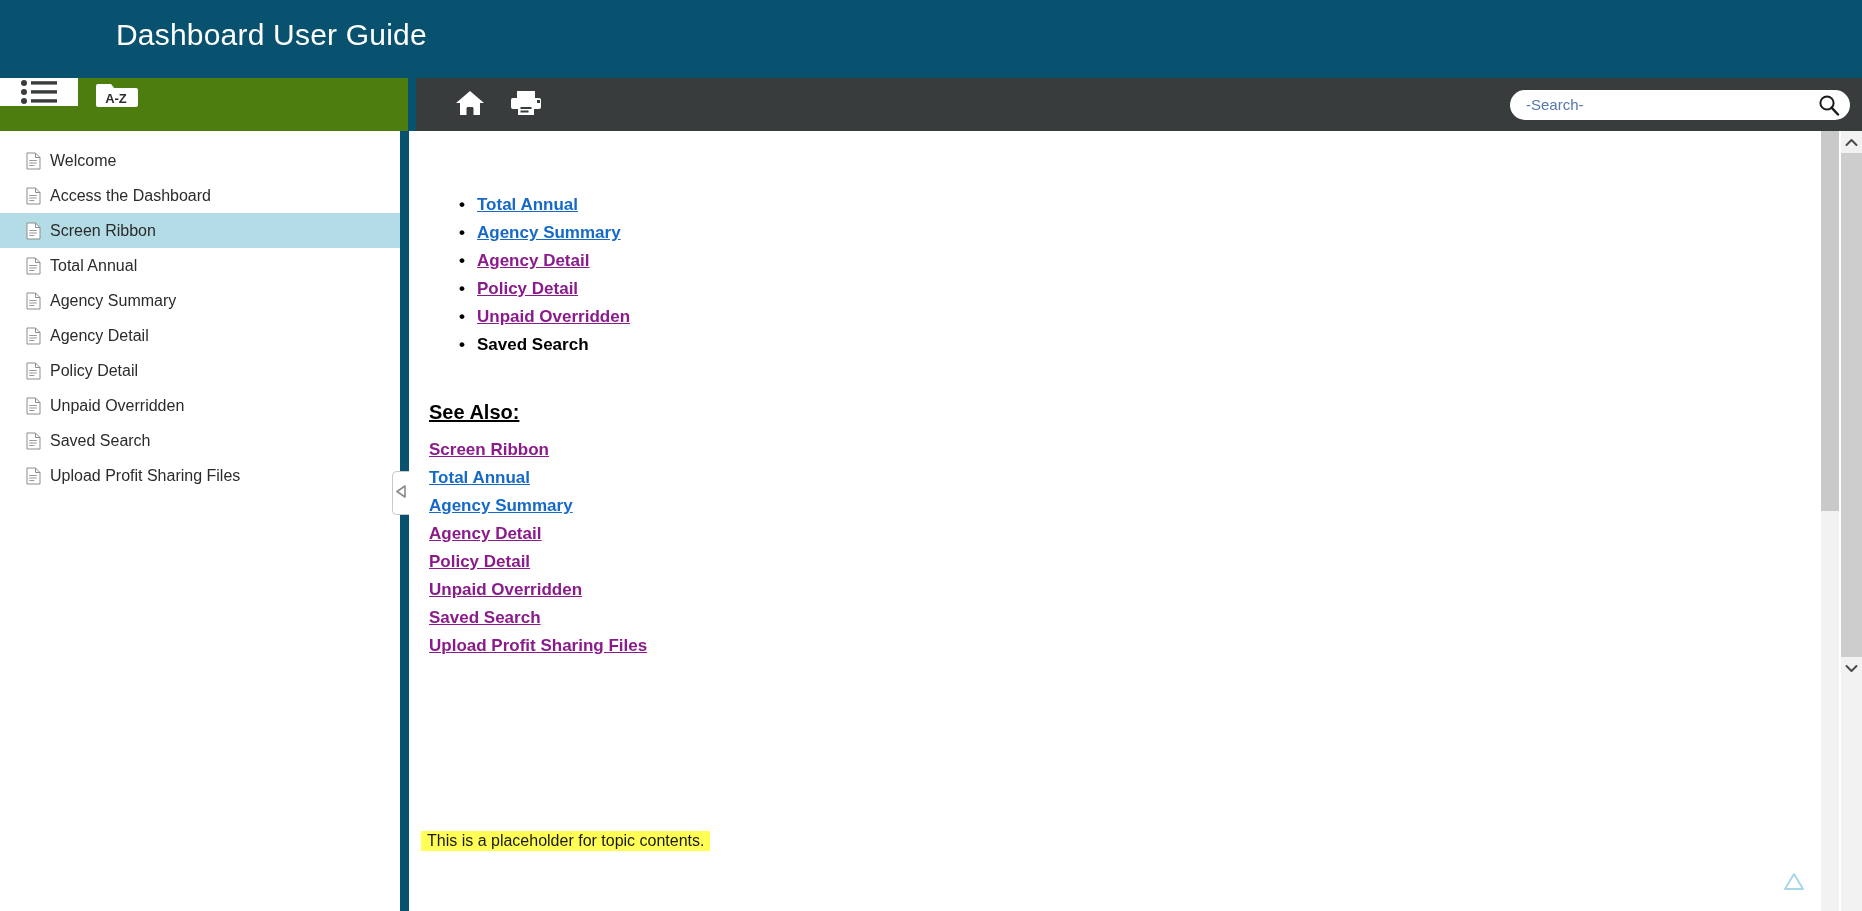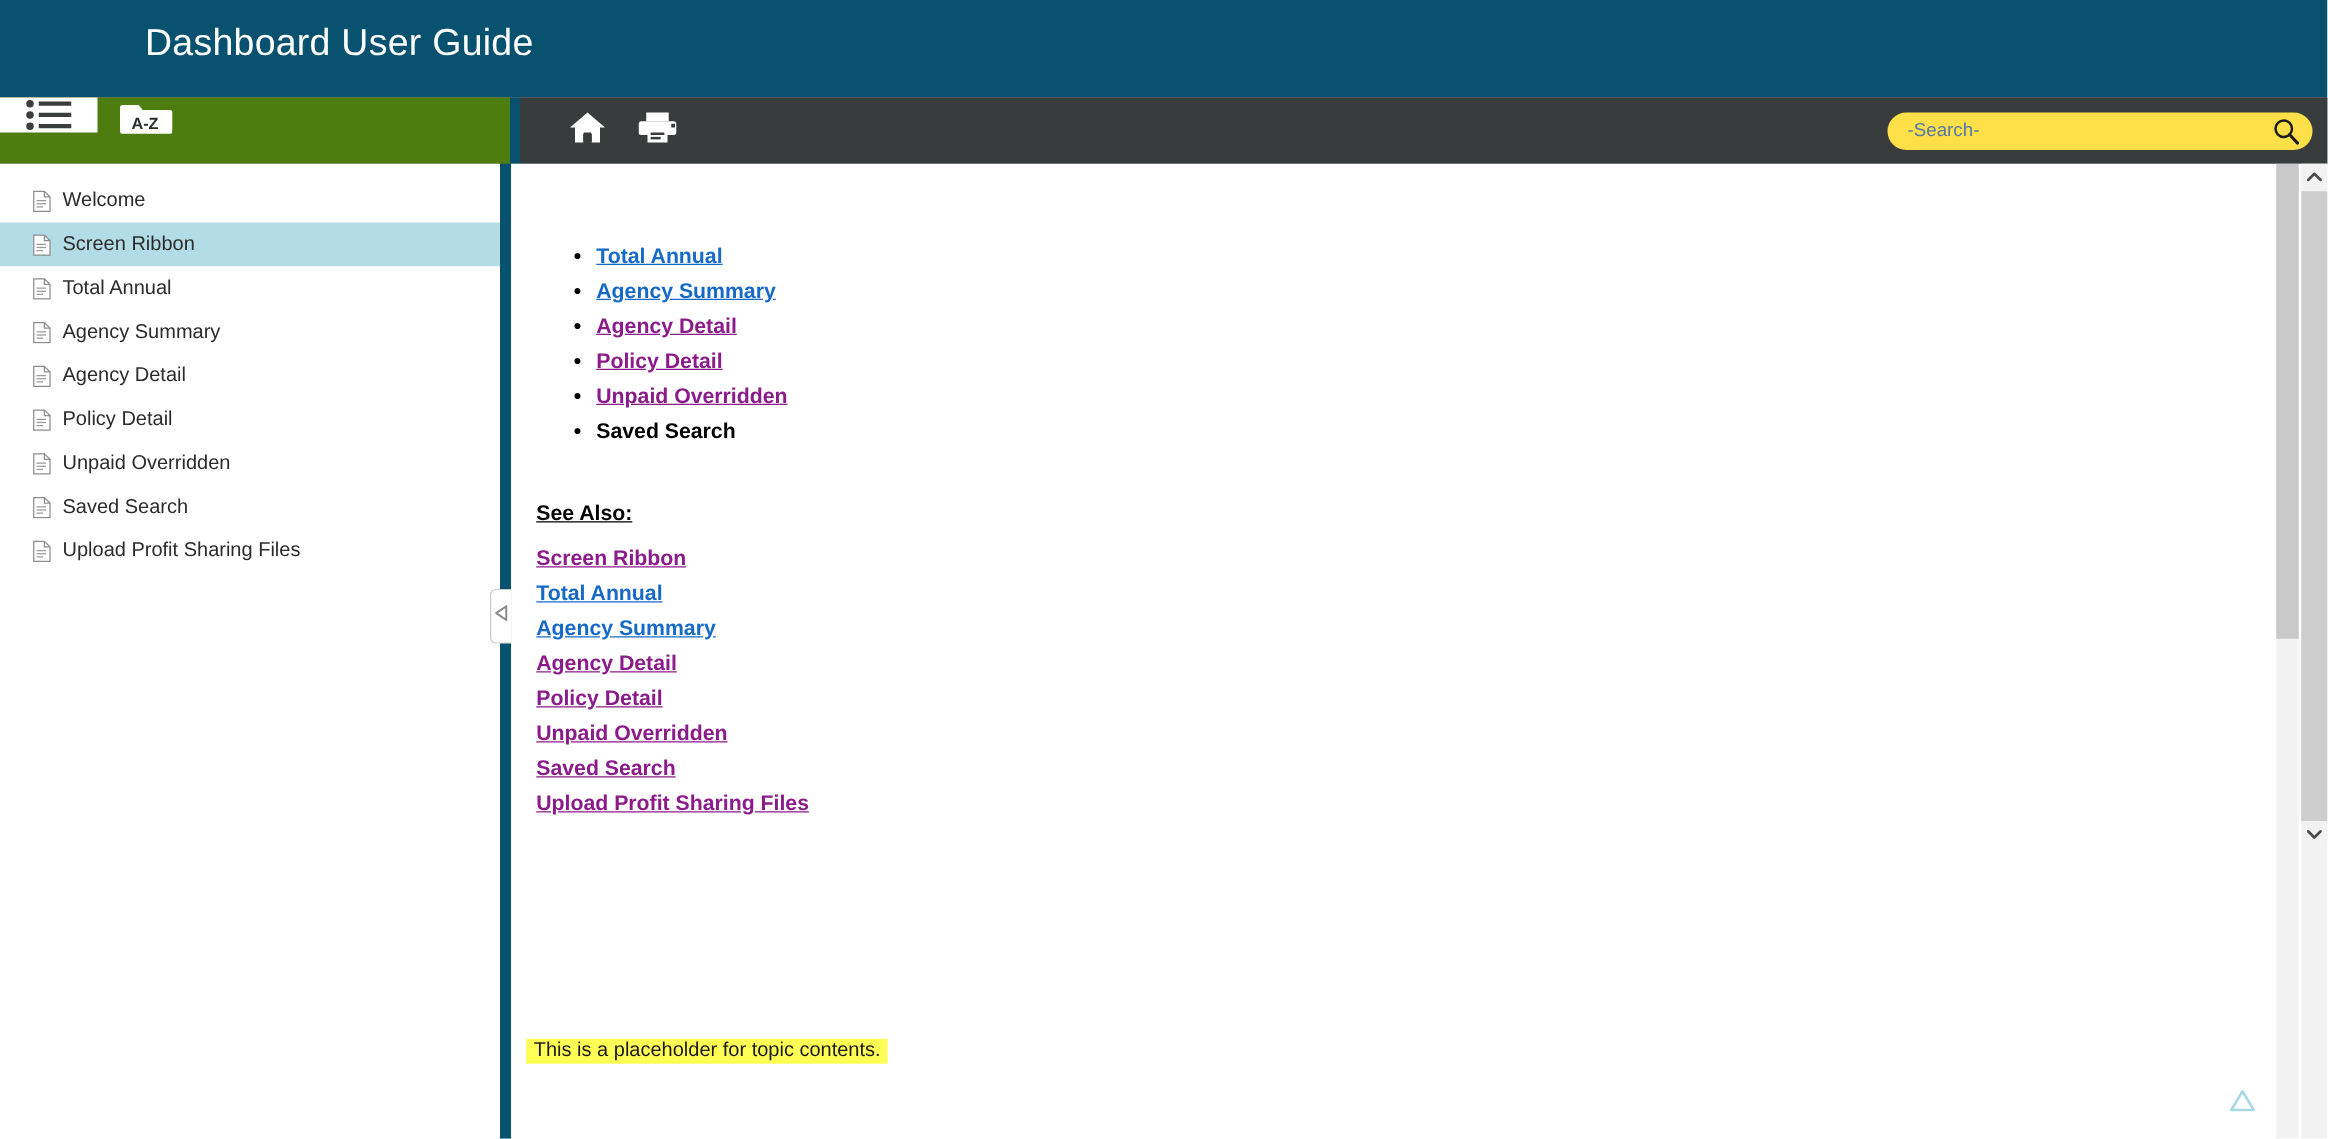--- a/index.html
+++ b/index.html
@@ -81,21 +81,21 @@
     cursor: pointer;
   }
 
   #search-wrap {
     position: absolute;
     right: 12px;
     top: 50%;
     transform: translateY(-50%);
     width: 340px;
     height: 30px;
-    background: #fde047;
+    background: #ffffff;
     border-radius: 15px;
     display: flex;
     align-items: center;
     padding: 0 8px 0 14px;
   }
   #search-input {
     flex: 1;
     border: 0;
     outline: 0;
     background: transparent;
@@ -209,21 +209,21 @@
     font-weight: bold;
     text-decoration: underline;
     cursor: pointer;
   }
   a.lnk.unvisited { color: #1569c7; }
   a.lnk.visited   { color: #8b1a8b; }
   span.plain { font-weight: bold; color: #000000; }
 
   #see-also-block { margin-top: 42px; }
   #see-also-label {
-    font-size: 17px;
+    font-size: 20px;
     font-weight: bold;
     color: #000000;
     text-decoration: underline;
     display: inline-block;
     margin-bottom: 12px;
   }
   .see-also-link {
     display: block;
     font-size: 17px;
     font-weight: bold;
@@ -377,20 +377,32 @@
           <span>
             <svg class="doc-icon" width="15" height="18" viewBox="0 0 15 18" aria-hidden="true">
               <path d="M1 1 h8.5 L14 5.5 V17 H1 Z" fill="#ffffff" stroke="#8d8d8d" stroke-width="1"></path>
               <path d="M9.5 1 V5.5 H14" fill="none" stroke="#8d8d8d" stroke-width="1"></path>
               <rect x="3.2" y="8" width="7.6" height="1" fill="#9a9a9a"></rect>
               <rect x="3.2" y="10.5" width="7.6" height="1" fill="#9a9a9a"></rect>
               <rect x="3.2" y="13" width="5.2" height="1" fill="#9a9a9a"></rect>
             </svg>
           </span>
           <span>Welcome</span>
+        </div>
+        <div class="toc-item">
+          <span>
+            <svg class="doc-icon" width="15" height="18" viewBox="0 0 15 18" aria-hidden="true">
+              <path d="M1 1 h8.5 L14 5.5 V17 H1 Z" fill="#ffffff" stroke="#8d8d8d" stroke-width="1"></path>
+              <path d="M9.5 1 V5.5 H14" fill="none" stroke="#8d8d8d" stroke-width="1"></path>
+              <rect x="3.2" y="8" width="7.6" height="1" fill="#9a9a9a"></rect>
+              <rect x="3.2" y="10.5" width="7.6" height="1" fill="#9a9a9a"></rect>
+              <rect x="3.2" y="13" width="5.2" height="1" fill="#9a9a9a"></rect>
+            </svg>
+          </span>
+          <span>Access the Dashboard</span>
         </div>
         <div class="toc-item selected">
           <span>
             <svg class="doc-icon" width="15" height="18" viewBox="0 0 15 18" aria-hidden="true">
               <path d="M1 1 h8.5 L14 5.5 V17 H1 Z" fill="#ffffff" stroke="#8d8d8d" stroke-width="1"></path>
               <path d="M9.5 1 V5.5 H14" fill="none" stroke="#8d8d8d" stroke-width="1"></path>
               <rect x="3.2" y="8" width="7.6" height="1" fill="#9a9a9a"></rect>
               <rect x="3.2" y="10.5" width="7.6" height="1" fill="#9a9a9a"></rect>
               <rect x="3.2" y="13" width="5.2" height="1" fill="#9a9a9a"></rect>
             </svg>

